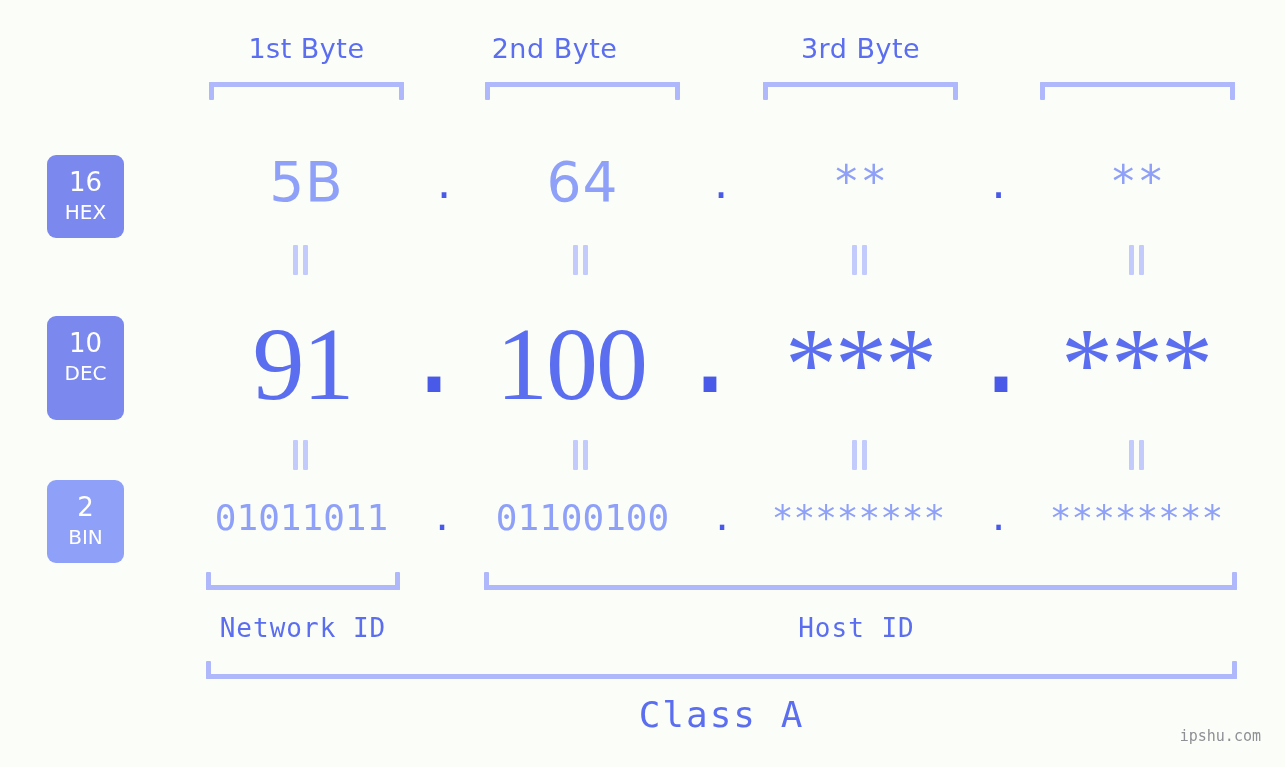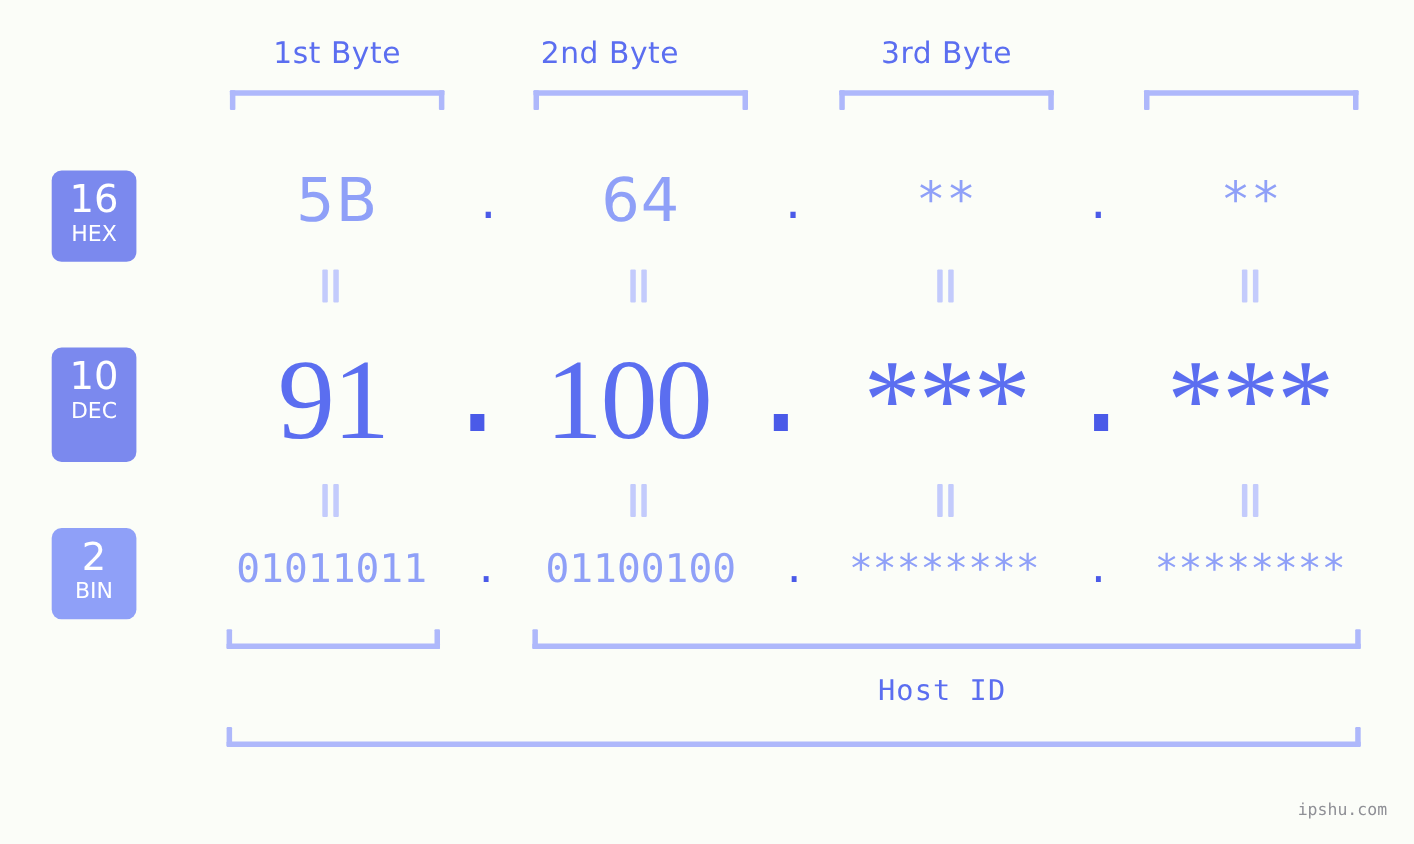--- a/index.html
+++ b/index.html
@@ -68,21 +68,21 @@
     width: 77px;
     border-radius: 9px;
     color: #ffffff;
     text-align: center;
     box-sizing: border-box;
     padding-top: 9px;
     font-family: "DejaVu Sans", sans-serif;
   }
   .badge .num {
     display: block;
-    font-size: 35px;
+    font-size: 26px;
     line-height: 36px;
     font-weight: 400;
   }
   .badge .lbl {
     display: block;
     font-size: 20px;
     line-height: 24px;
     font-weight: 400;
   }
   .badge.hex { top: 155px; height: 83px; background: #7b89ee; }
@@ -309,23 +309,25 @@
     <span class="bar"></span>
     <span class="tick l"></span>
     <span class="tick r"></span>
   </div>
   <div class="bracket up" style="left:484px;top:572px;width:753px;">
     <span class="bar"></span>
     <span class="tick l"></span>
     <span class="tick r"></span>
   </div>
 
+  <div class="section-label" style="left:206px;top:613px;width:194px;">Network ID</div>
   <div class="section-label" style="left:480px;top:613px;width:753px;">Host ID</div>
 
   <div class="bracket up" style="left:206px;top:661px;width:1031px;">
     <span class="bar"></span>
     <span class="tick l"></span>
     <span class="tick r"></span>
   </div>
+  <div class="class-label" style="left:206px;top:694px;width:1031px;">Class A</div>
 
   <div class="watermark">ipshu.com</div>
 
 </div>
 
 </body></html>

